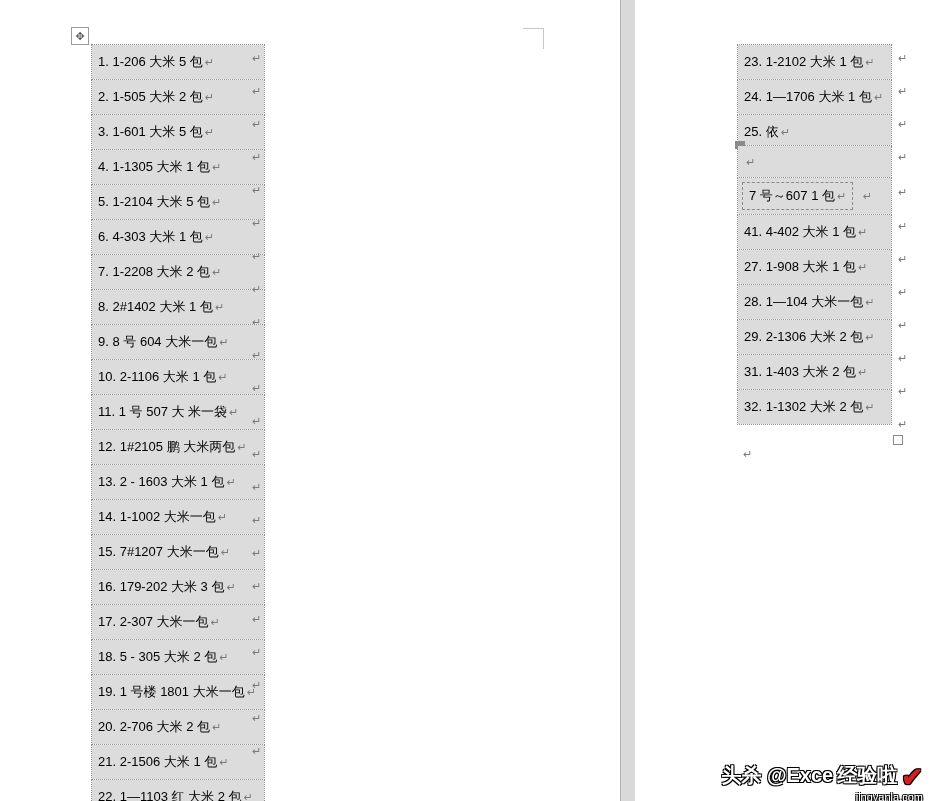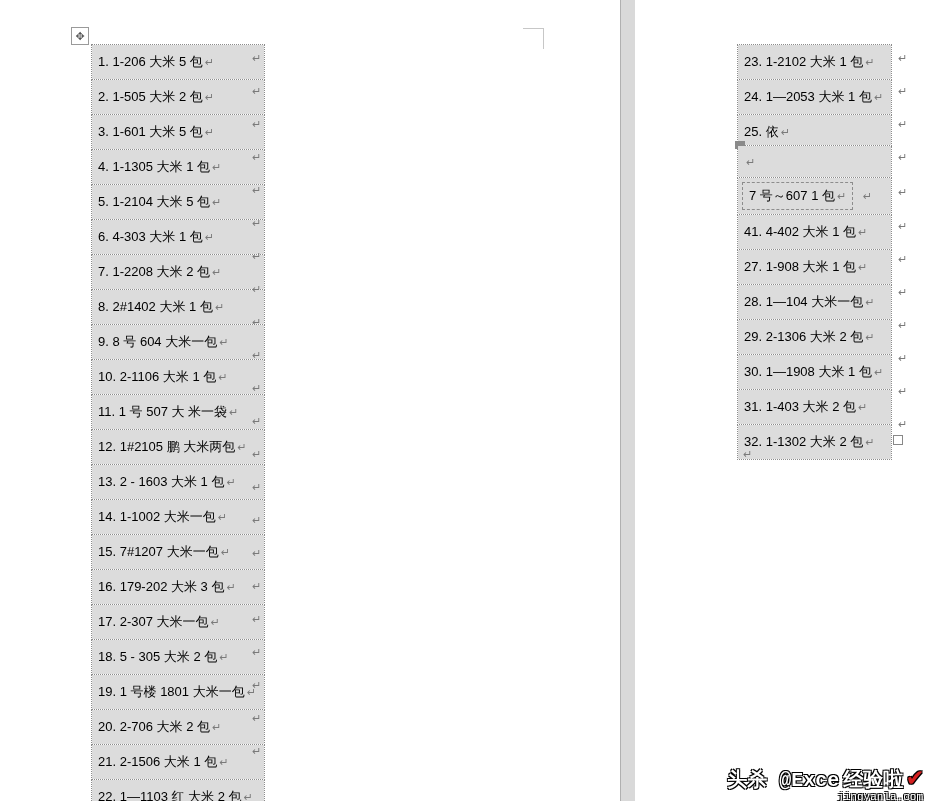--- a/index.html
+++ b/index.html
@@ -101,23 +101,22 @@
     right: 8px;
     font-size: 20px;
     font-weight: bold;
     color: #fff;
     text-shadow:
       -1px -1px 0 #000,
        1px -1px 0 #000,
       -1px  1px 0 #000,
        1px  1px 0 #000;
     display:flex;
-    align-items:flex-end;
+    align-items:flex-start;
     gap:4px;
-    font-family:Liberation Mono, monospace;
   }
   .watermark .sub {
     font-size:11px;
     font-weight:normal;
     color:#fff;
     text-shadow:-1px -1px 0 #000,1px -1px 0 #000,-1px 1px 0 #000,1px 1px 0 #000;
     position:absolute;
     right:0;
     bottom:-10px;
   }
@@ -238,21 +237,21 @@
 <div class="gutter"></div>
 
 <div class="page page-right">
 
   <table class="tbl" style="left:102px; top:44px; width:154px;">
     <tbody>
       <tr>
           <td><span>23. 1-2102 大米 1 包</span><span class="para-mark">↵</span></td>
         </tr>
       <tr>
-          <td><span>24. 1—2053 大米 1 包</span><span class="para-mark">↵</span></td>
+          <td><span>24. 1—1706 大米 1 包</span><span class="para-mark">↵</span></td>
         </tr>
       <tr>
           <td style="padding-bottom:4px;margin-left:29px;"><span>25. 依</span><span class="para-mark">↵</span>
         <div class="drag-mark" style="left:-3px; bottom:-4px;"></div>
       </td>
         </tr>
       <tr>
           <td style="height:14px;"><span class="para-mark">↵</span></td>
         </tr>
       <tr>
@@ -267,23 +266,20 @@
           <td><span>41. 4-402  大米 1 包</span><span class="para-mark">↵</span></td>
         </tr>
       <tr>
           <td><span>27. 1-908 大米 1 包</span><span class="para-mark">↵</span></td>
         </tr>
       <tr>
           <td><span>28. 1—104  大米一包</span><span class="para-mark">↵</span></td>
         </tr>
       <tr>
           <td><span>29. 2-1306  大米 2 包</span><span class="para-mark">↵</span></td>
-        </tr>
-      <tr>
-          <td><span>30. 1—1908  大米 1 包</span><span class="para-mark">↵</span></td>
         </tr>
       <tr>
           <td><span>31. 1-403  大米 2 包</span><span class="para-mark">↵</span></td>
         </tr>
       <tr>
           <td><span>32. 1-1302  大米 2 包</span><span class="para-mark">↵</span></td>
         </tr>
     </tbody>
   </table>
 

